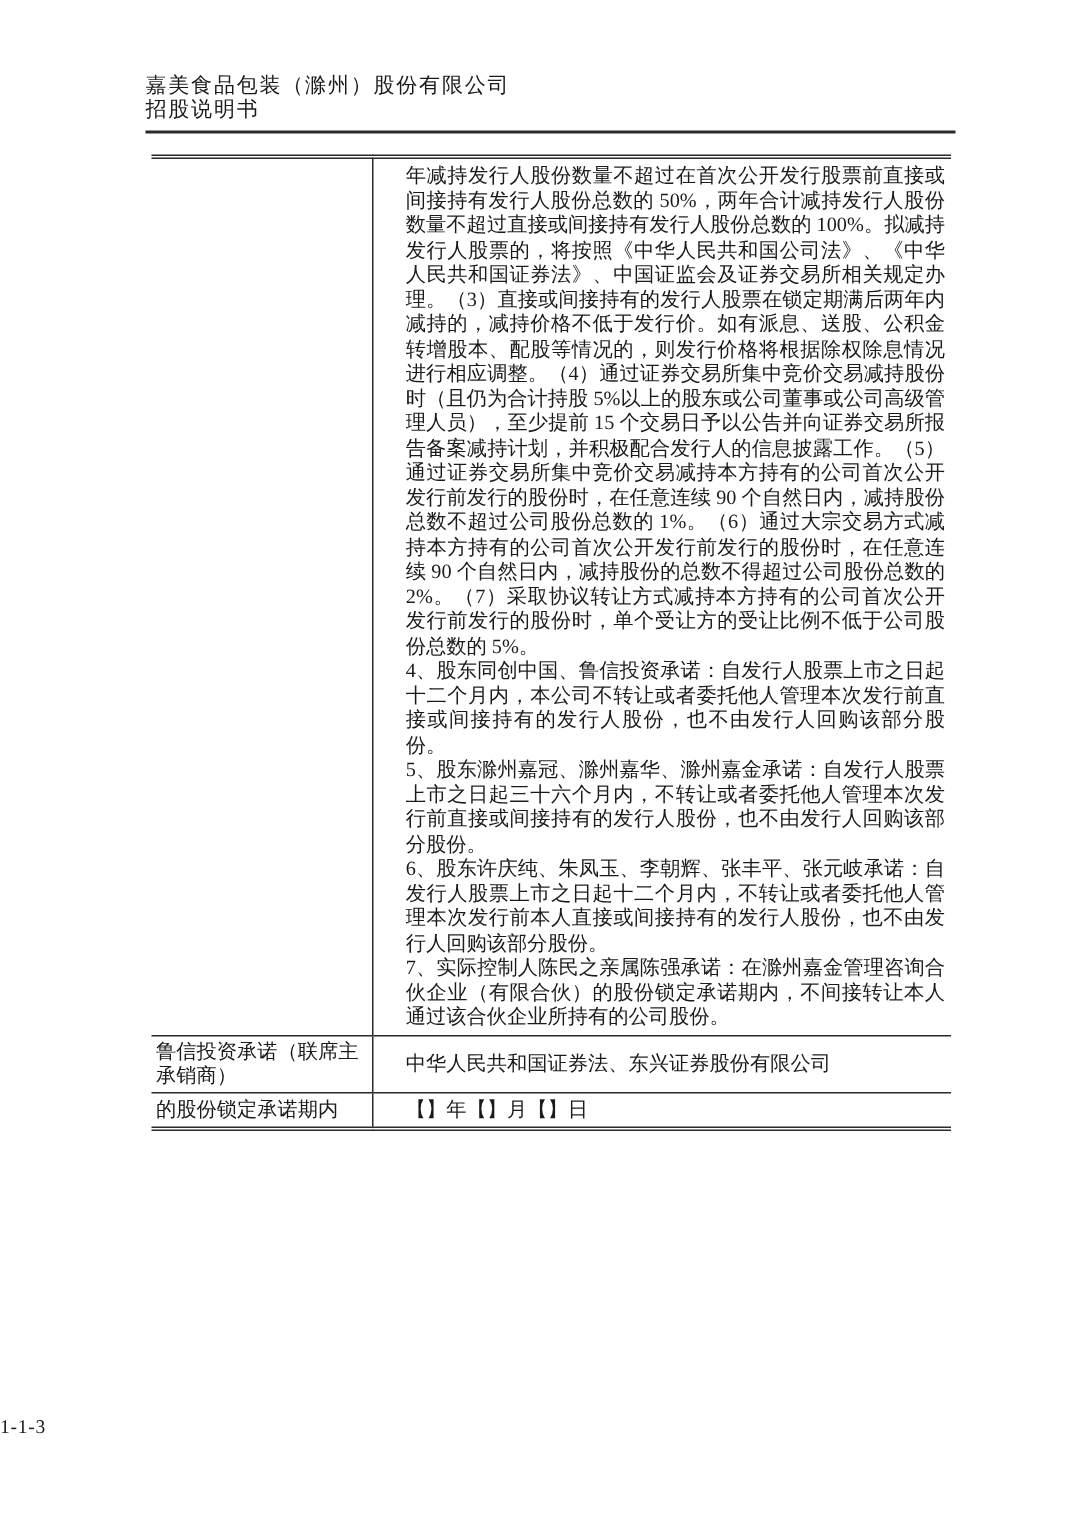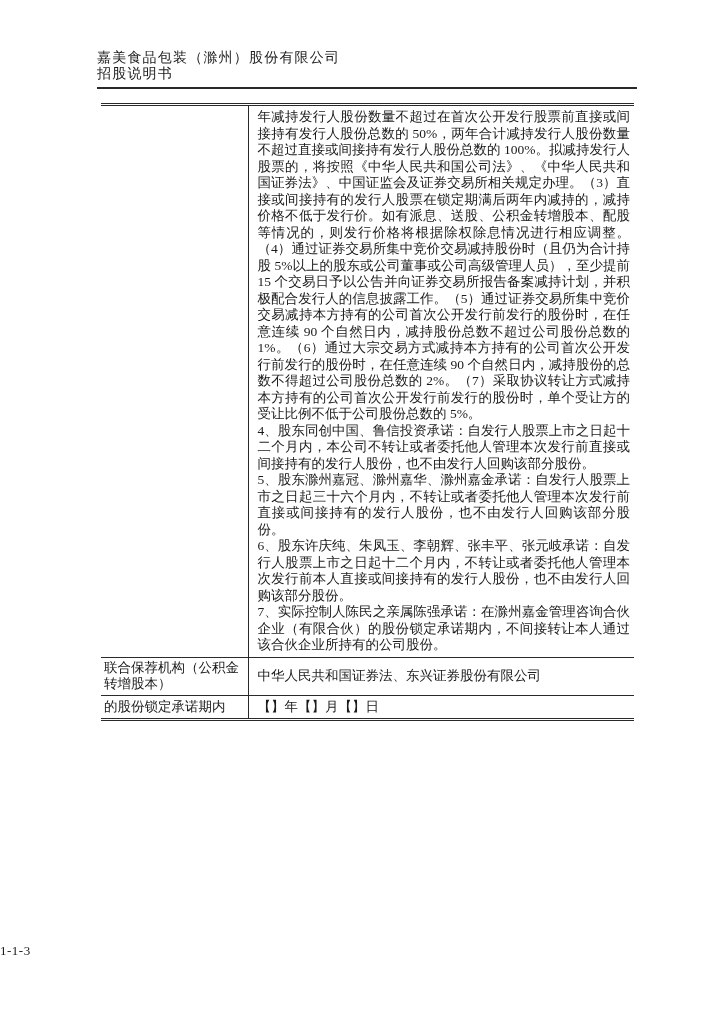--- a/index.html
+++ b/index.html
@@ -45,21 +45,21 @@
     vertical-align: middle;
     word-break: break-all;
   }
   td.label-cell {
     border-right: 1px solid #2a2a2a;
     padding: 2px 2px 2px 3px;
     vertical-align: middle;
     text-align: left;
   }
   tr.rule-below td { border-bottom: 1px solid #2a2a2a; }
-  td.value-cell { padding: 3px 4px 3px 9px; }
+  td.value-cell { padding: 3px 4px 3px 22px; }
   td.value-cell p {
     margin: 0;
     text-align: justify;
     text-justify: inter-ideograph;
   }
   .lead { font-weight: normal; }
   td.top-cell { vertical-align: top; }
   .footer {
     position: absolute;
     left: 0; top: 943px;
@@ -92,21 +92,21 @@
         <p>年减持发行人股份数量不超过在首次公开发行股票前直接或间接持有发行人股份总数的 50%，两年合计减持发行人股份数量不超过直接或间接持有发行人股份总数的 100%。拟减持发行人股票的，将按照《中华人民共和国公司法》、《中华人民共和国证券法》、中国证监会及证券交易所相关规定办理。（3）直接或间接持有的发行人股票在锁定期满后两年内减持的，减持价格不低于发行价。如有派息、送股、公积金转增股本、配股等情况的，则发行价格将根据除权除息情况进行相应调整。（4）通过证券交易所集中竞价交易减持股份时（且仍为合计持股 5%以上的股东或公司董事或公司高级管理人员），至少提前 15 个交易日予以公告并向证券交易所报告备案减持计划，并积极配合发行人的信息披露工作。（5）通过证券交易所集中竞价交易减持本方持有的公司首次公开发行前发行的股份时，在任意连续 90 个自然日内，减持股份总数不超过公司股份总数的 1%。（6）通过大宗交易方式减持本方持有的公司首次公开发行前发行的股份时，在任意连续 90 个自然日内，减持股份的总数不得超过公司股份总数的 2%。（7）采取协议转让方式减持本方持有的公司首次公开发行前发行的股份时，单个受让方的受让比例不低于公司股份总数的 5%。</p>
         <div>
               <p><span class="lead">4、股东同创中国、鲁信投资承诺：</span>自发行人股票上市之日起十二个月内，本公司不转让或者委托他人管理本次发行前直接或间接持有的发行人股份，也不由发行人回购该部分股份。</p>
               <p><span class="lead">5、股东滁州嘉冠、滁州嘉华、滁州嘉金承诺：</span>自发行人股票上市之日起三十六个月内，不转让或者委托他人管理本次发行前直接或间接持有的发行人股份，也不由发行人回购该部分股份。</p>
               <p><span class="lead">6、股东许庆纯、朱凤玉、李朝辉、张丰平、张元岐承诺：</span>自发行人股票上市之日起十二个月内，不转让或者委托他人管理本次发行前本人直接或间接持有的发行人股份，也不由发行人回购该部分股份。</p>
               <p><span class="lead">7、实际控制人陈民之亲属陈强承诺：</span>在滁州嘉金管理咨询合伙企业（有限合伙）的股份锁定承诺期内，不间接转让本人通过该合伙企业所持有的公司股份。</p>
             </div>
       </td>
     </tr>
     <tr class="rule-below">
-      <td class="label-cell">联合保荐机构（公积金转增股本）</td>
+      <td class="label-cell">鲁信投资承诺（联席主承销商）</td>
       <td class="value-cell">
         <p>中华人民共和国证券法、东兴证券股份有限公司</p>
       </td>
     </tr>
     <tr>
       <td class="label-cell">的股份锁定承诺期内</td>
       <td class="value-cell">
         <p>【】年【】月【】日</p>
       </td>
     </tr>

